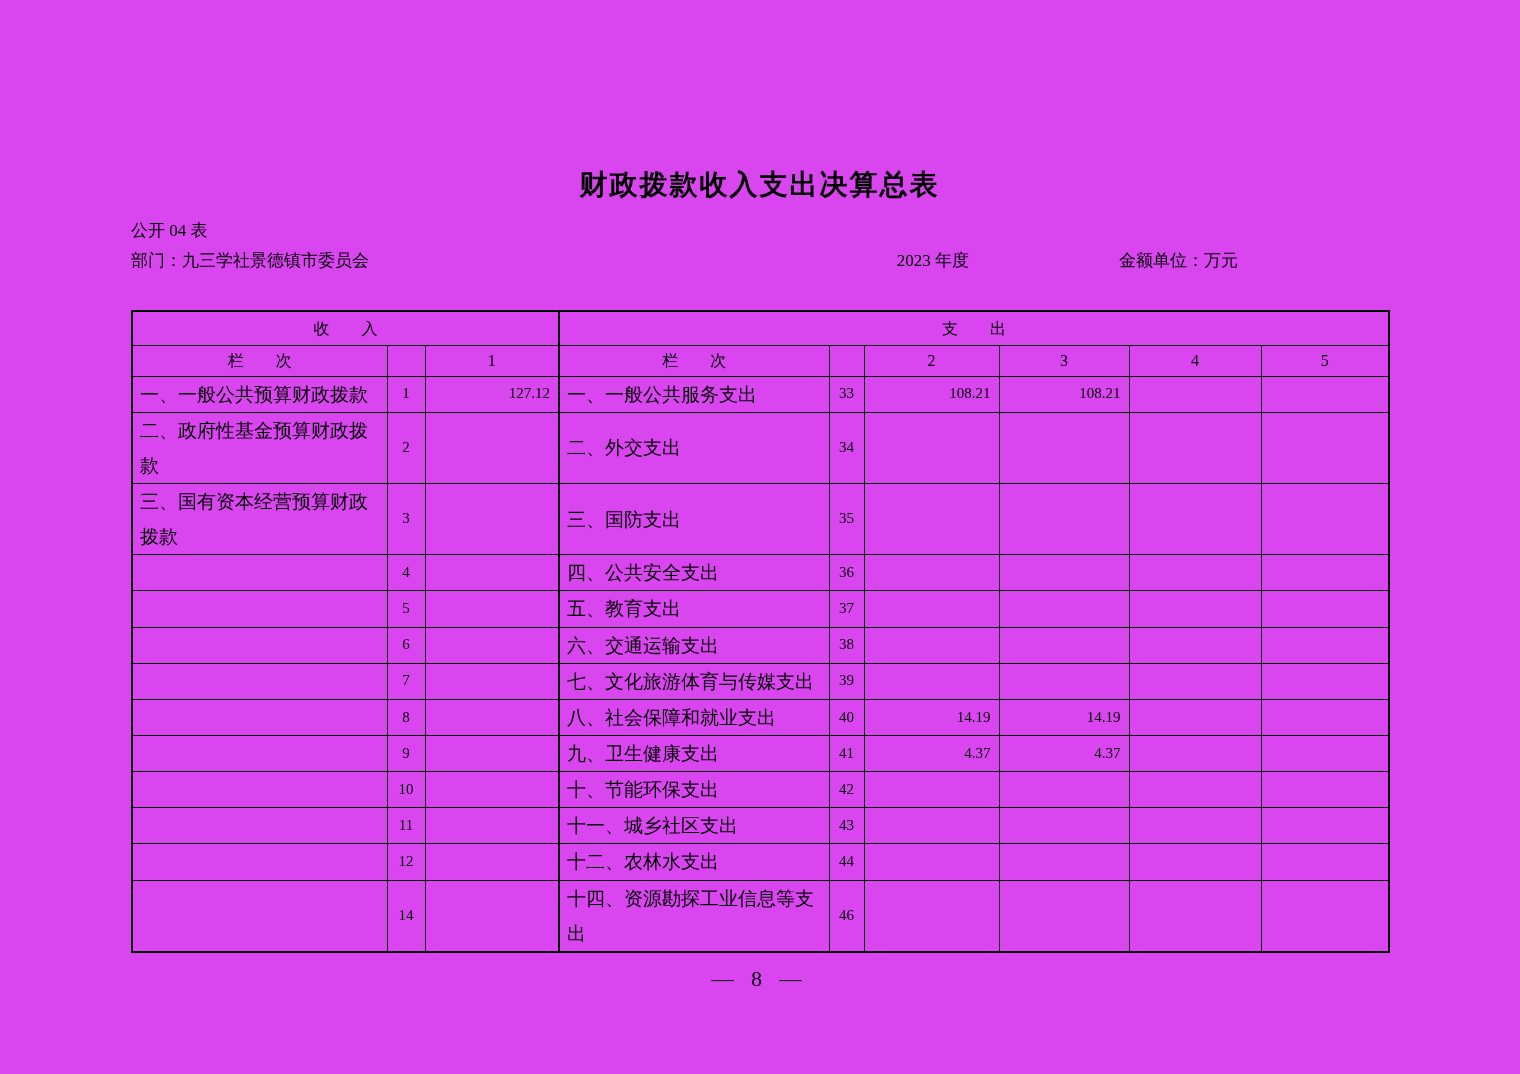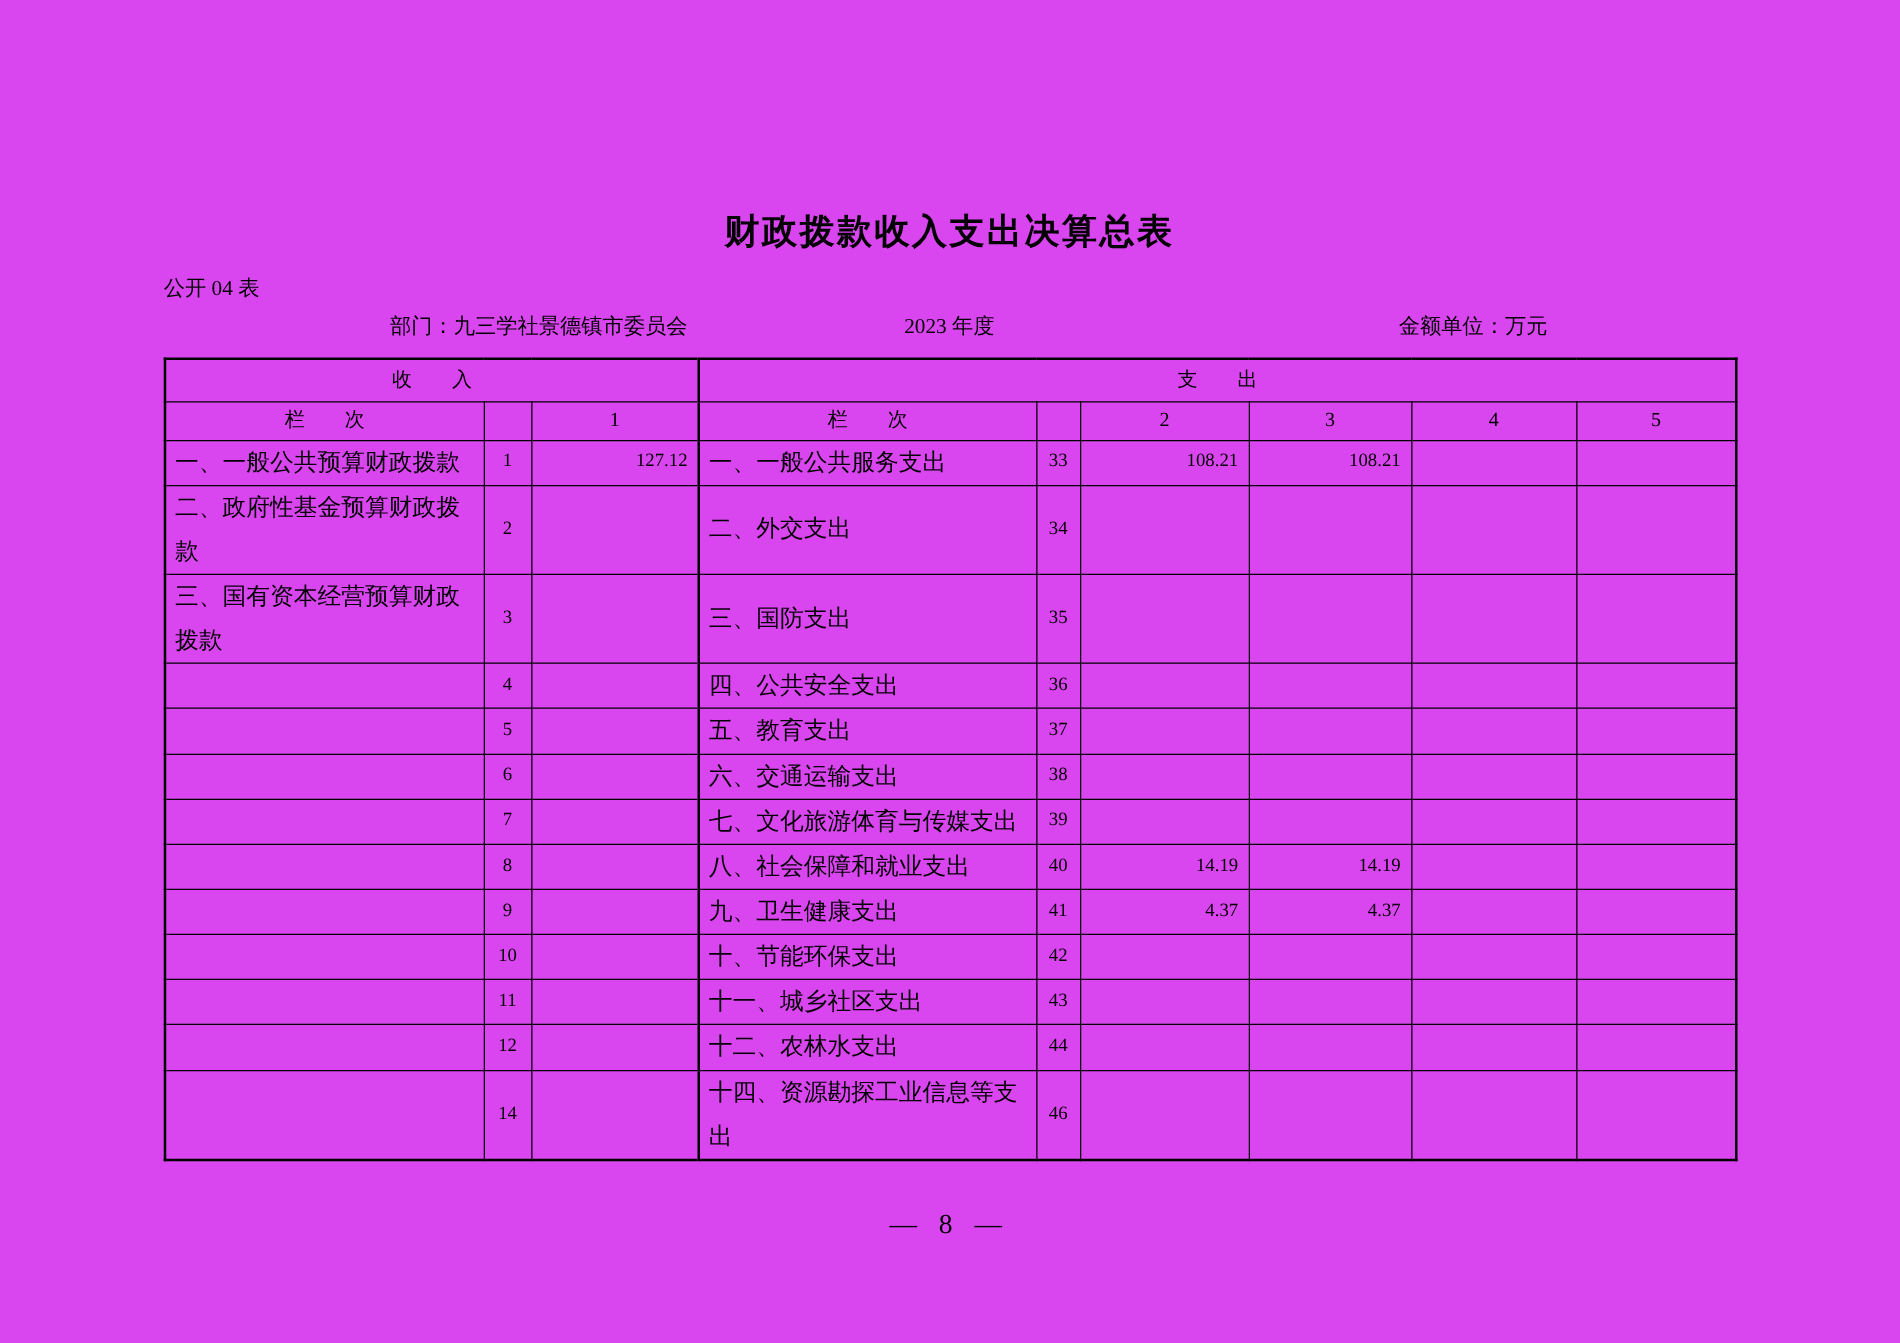--- a/index.html
+++ b/index.html
@@ -33,27 +33,27 @@
   }
   .meta-row {
     position: absolute;
     top: 249px;
     left: 131px;
     width: 1257px;
     display: flex;
     font-size: 17px;
   }
   .meta-row > span { flex: 1; }
-  .meta-dept { text-align: right; }
-  .meta-year { text-align: center; }
+  .meta-dept { text-align: left; }
+  .meta-year { text-align: right; }
   .meta-unit { text-align: center; }
 
   table.fin-table {
     position: absolute;
-    top: 286px;
+    top: 310px;
     left: 131px;
     width: 1257px;
     border-collapse: collapse;
     table-layout: fixed;
     border: 2px solid #000;
     padding-left: 15px;
   }
   .fin-table td {
     border: 1px solid #000;
     text-align: center;

